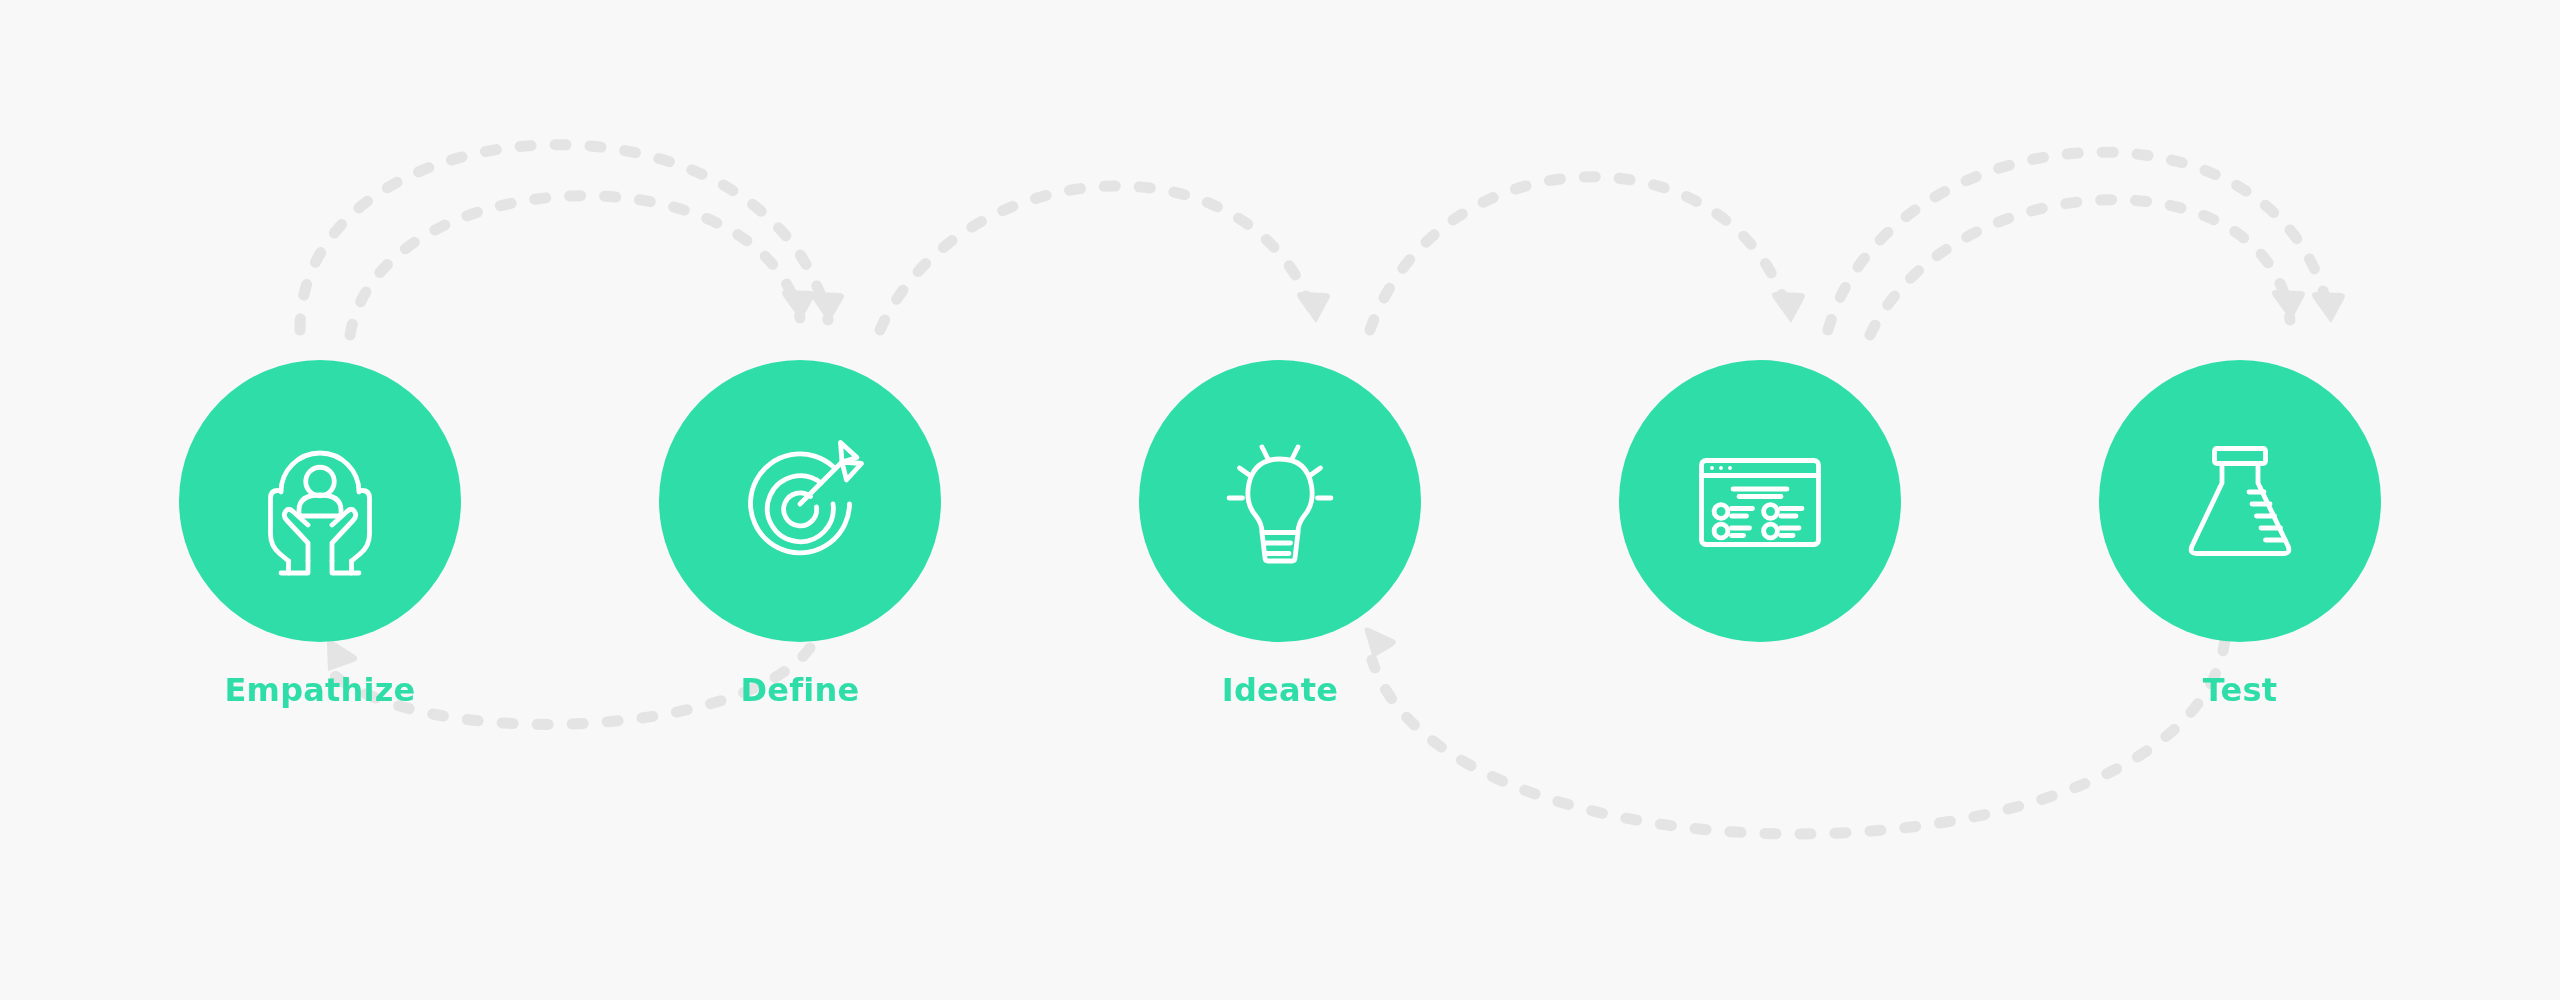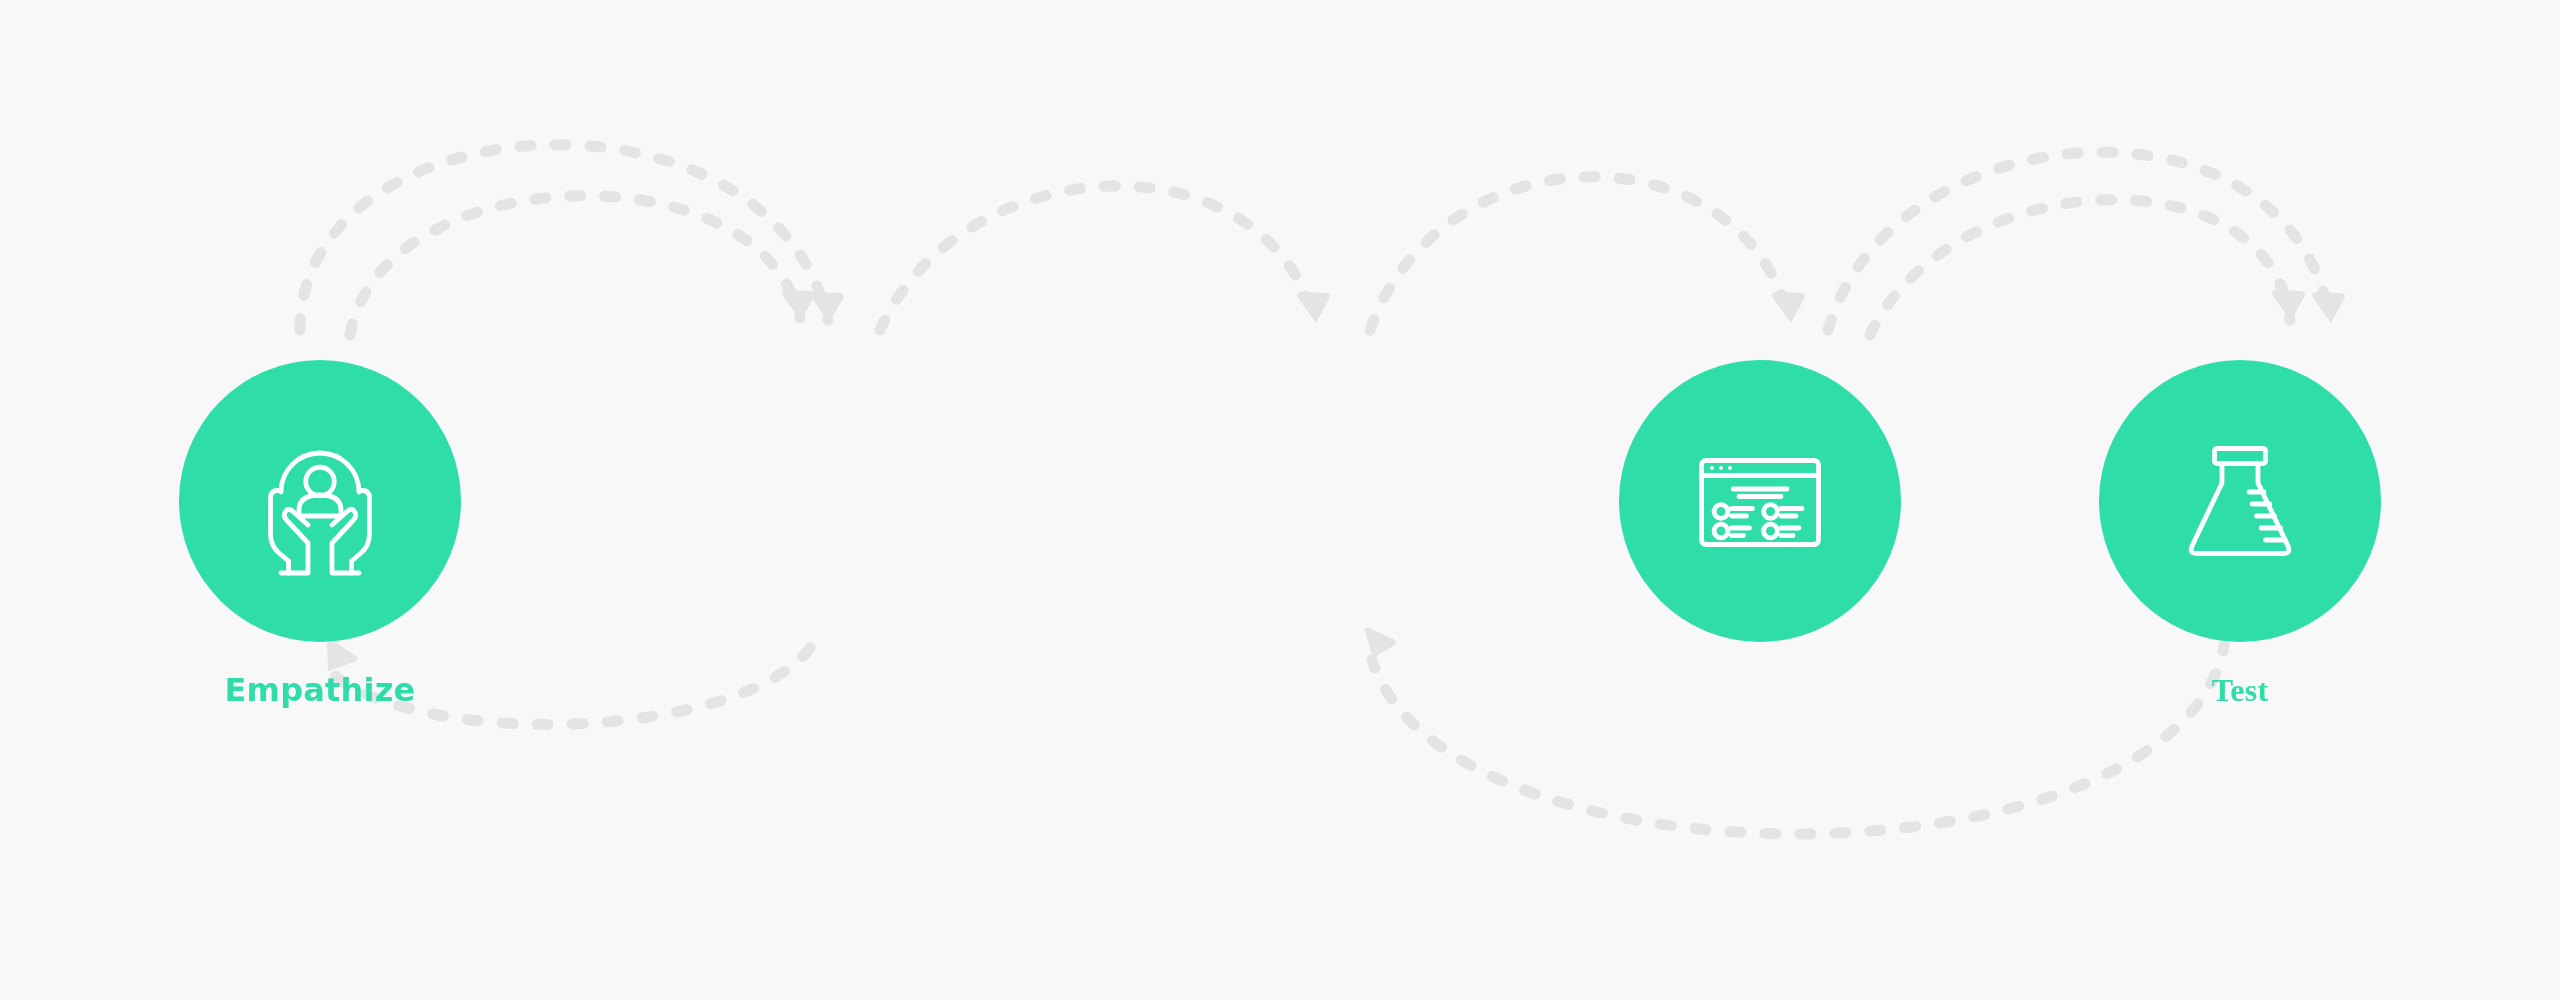--- a/index.html
+++ b/index.html
@@ -97,21 +97,51 @@
         <path d="M 42 90 L 42 78 L 28 63 Q 25 60 27 57 Q 29 54 32 57 L 42 66"></path>
         <path d="M 78 43 Q 83 43 83 48 L 83 72 Q 83 80 77 85 L 71 90"></path>
         <path d="M 71 90 L 71 98"></path>
         <path d="M 76 98 L 58 98 L 58 90"></path>
         <path d="M 58 90 L 58 78 L 72 63 Q 75 60 73 57 Q 71 54 68 57 L 58 66"></path>
       </svg>
     </div>
     <div class="step-label">Empathize</div>
   </div>
 
+  <div class="step" style="left:659px; top:360px;">
+    <div class="step-circle">
+      <svg class="step-icon" viewBox="0 0 100 100" fill="none" stroke="#ffffff" stroke-width="3.2" stroke-linecap="round" stroke-linejoin="round">
+        <path d="M 72 27 A 33 33 0 1 0 83 52"></path>
+        <path d="M 64 38 A 22 22 0 1 0 72 52"></path>
+        <path d="M 57 47 A 11 11 0 1 0 61 54"></path>
+        <path d="M 50 52 L 78 24"></path>
+        <path d="M 78 24 L 77 11 L 88 21 Z"></path>
+        <path d="M 78 24 L 91 25 L 81 36 Z"></path>
+      </svg>
+    </div>
+    <div class="step-label">Define</div>
+  </div>
 
+  <div class="step" style="left:1139px; top:360px;">
+    <div class="step-circle">
+      <svg class="step-icon" viewBox="0 0 100 100" fill="none" stroke="#ffffff" stroke-width="3.2" stroke-linecap="round" stroke-linejoin="round">
+        <path d="M 50 22 Q 68 22 71 40 Q 73 52 66 60 Q 62 65 62 71 L 38 71 Q 38 65 34 60 Q 27 52 29 40 Q 32 22 50 22 Z"></path>
+        <path d="M 38 71 L 40 88 Q 40 90 42 90 L 58 90 Q 60 90 60 88 L 62 71"></path>
+        <path d="M 39 78 L 57 78"></path>
+        <path d="M 40 85 L 56 85"></path>
+        <path d="M 38 14 L 42 22"></path>
+        <path d="M 62 14 L 58 22"></path>
+        <path d="M 23 28 L 30 33"></path>
+        <path d="M 77 28 L 70 33"></path>
+        <path d="M 16 48 L 25 48"></path>
+        <path d="M 84 48 L 75 48"></path>
+      </svg>
+    </div>
+    <div class="step-label">Ideate</div>
+  </div>
 
   <div class="step" style="left:1619px; top:360px;">
     <div class="step-circle">
       <svg class="step-icon" viewBox="0 0 100 100" fill="none" stroke="#ffffff" stroke-width="3.2" stroke-linecap="round" stroke-linejoin="round">
         <rect x="11" y="23" width="78" height="56" rx="3"></rect>
         <path d="M 11 33 L 89 33"></path>
         <circle cx="18" cy="28" r="1.3" fill="#ffffff" stroke="none"></circle>
         <circle cx="24" cy="28" r="1.3" fill="#ffffff" stroke="none"></circle>
         <circle cx="30" cy="28" r="1.3" fill="#ffffff" stroke="none"></circle>
         <path d="M 32 42 L 68 42"></path>
@@ -125,21 +155,21 @@
         <circle cx="24" cy="70" r="4.6"></circle>
         <path d="M 31 68 L 43 68"></path>
         <path d="M 31 73 L 39 73"></path>
         <circle cx="57" cy="70" r="4.6"></circle>
         <path d="M 64 68 L 76 68"></path>
         <path d="M 64 73 L 72 73"></path>
       </svg>
     </div>
   </div>
 
-  <div class="step" style="left:2099px; top:360px;font-family:Liberation Serif, serif;">
+  <div class="step" style="left:2099px; top:360px;">
     <div class="step-circle">
       <svg class="step-icon" viewBox="0 0 100 100" fill="none" stroke="#ffffff" stroke-width="3.2" stroke-linecap="round" stroke-linejoin="round">
         <rect x="33" y="15" width="34" height="10" rx="1.5"></rect>
         <path d="M 38 25 L 38 38 L 18 80 Q 16 85 21 85 L 79 85 Q 84 85 82 80 L 62 38 L 62 25"></path>
         <path d="M 56 44 L 66 44"></path>
         <path d="M 58 52 L 70 52"></path>
         <path d="M 61 60 L 73 60"></path>
         <path d="M 64 68 L 77 68"></path>
         <path d="M 67 76 L 80 76"></path>
       </svg>

